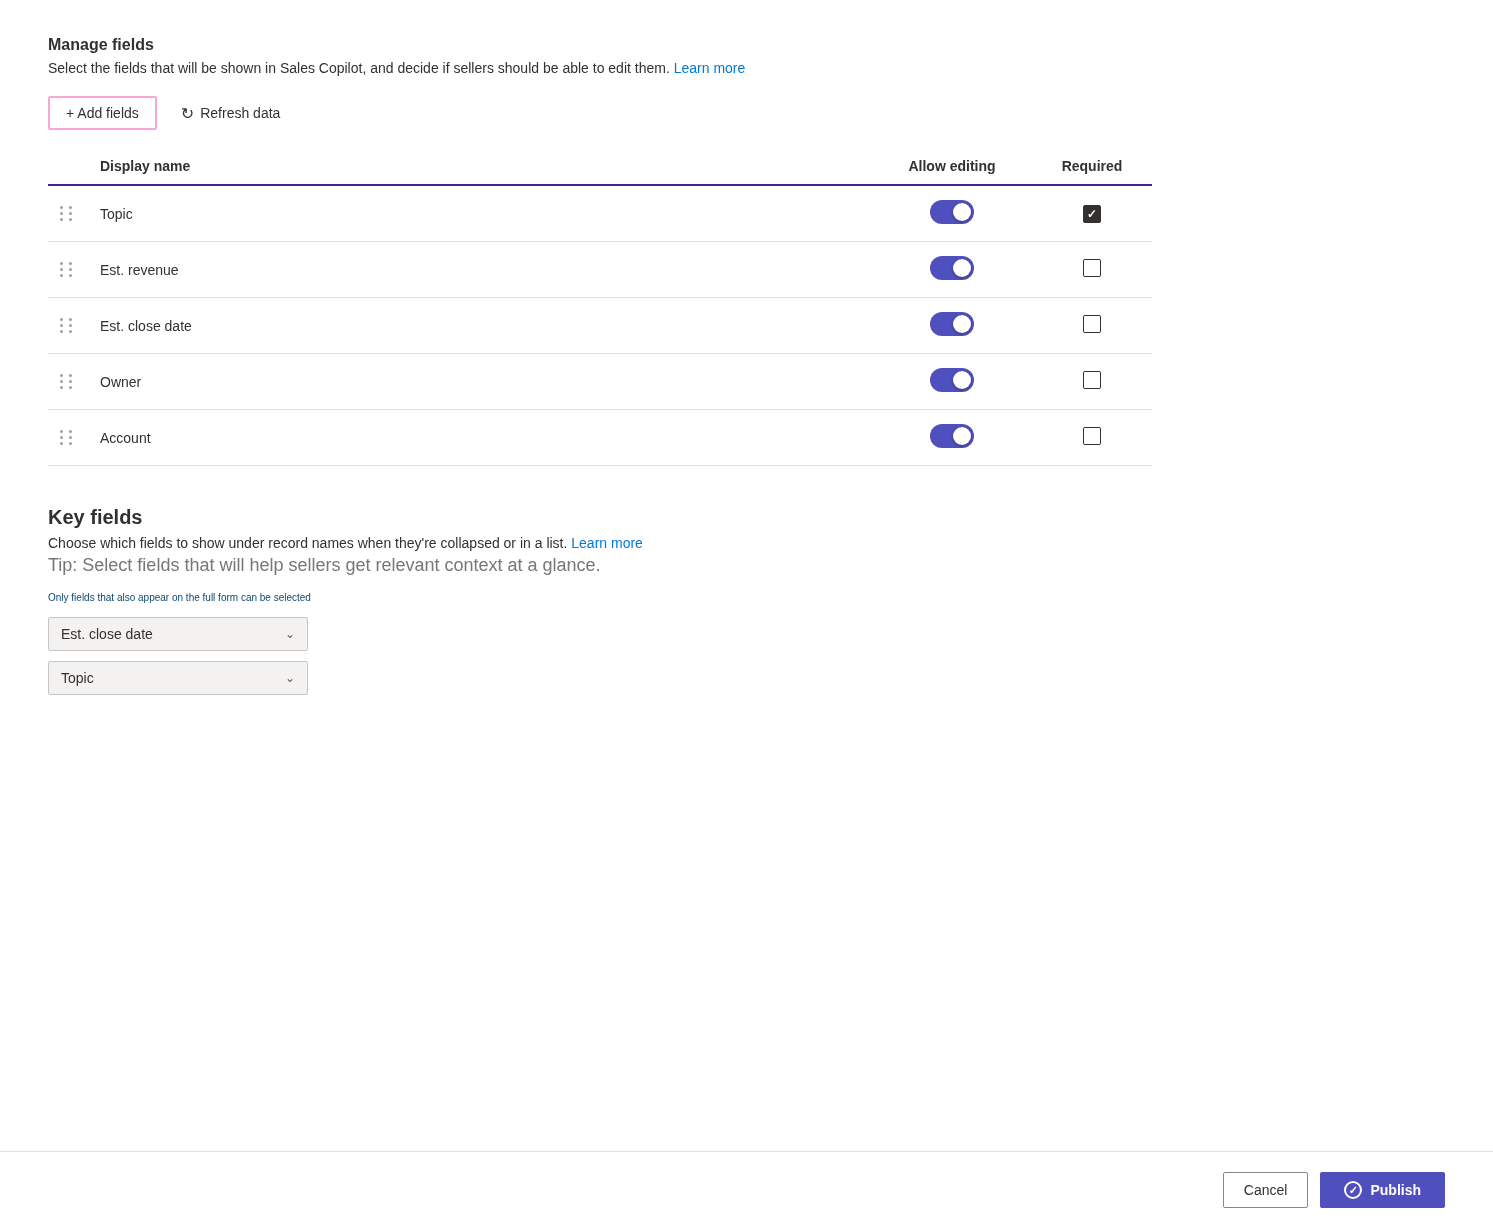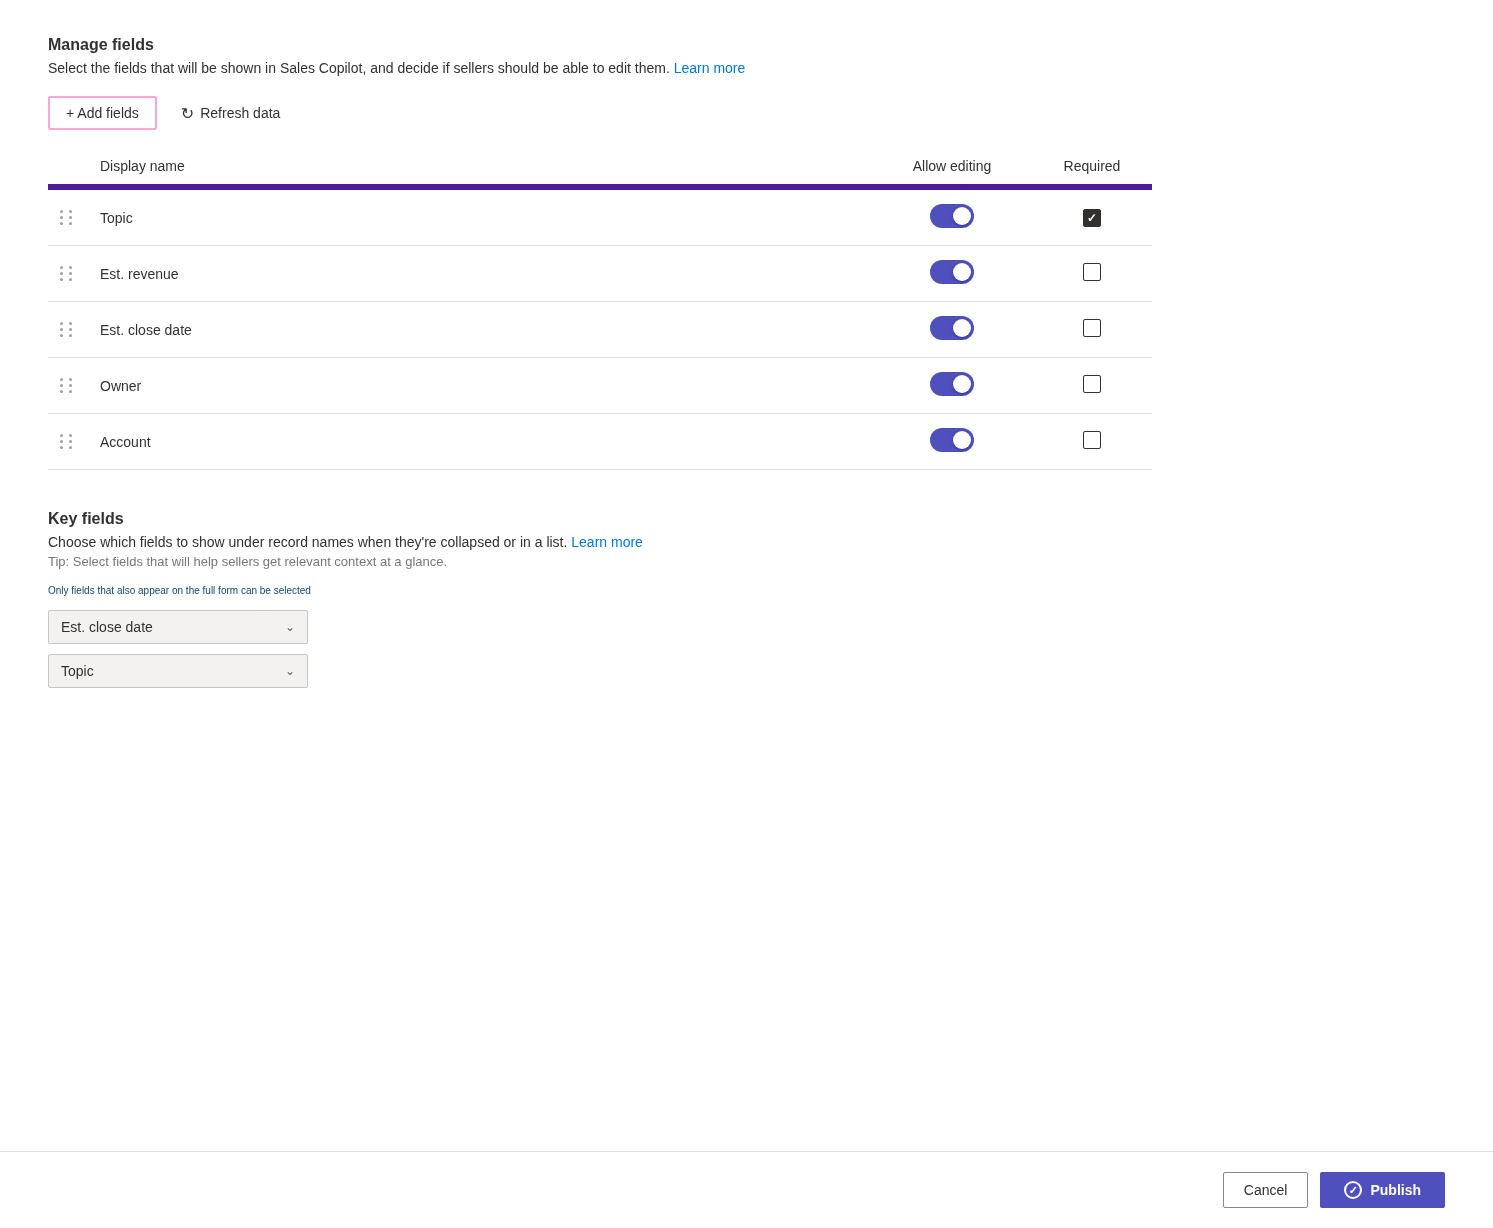--- a/index.html
+++ b/index.html
@@ -61,24 +61,24 @@
       border-radius: 2px;
       font-family: inherit;
     }
     .fields-table {
       width: 100%;
       border-collapse: collapse;
       margin-bottom: 40px;
     }
     .fields-table th {
       text-align: left;
-      font-weight: 400;
+      font-weight: 700;
       font-size: 14px;
       padding: 8px 12px 10px 12px;
-      border-bottom: 6px solid #4c1d95;
+      border-bottom: 2px solid #4c1d95;
       color: #323130;
     }
     .fields-table th.col-allow { text-align: center; width: 160px; }
     .fields-table th.col-required { text-align: center; width: 120px; }
     .fields-table th.col-drag { width: 40px; }
     .fields-table td {
       padding: 14px 12px;
       border-bottom: 1px solid #e1dfdd;
       vertical-align: middle;
     }
@@ -154,35 +154,35 @@
     .custom-checkbox.checked::after {
       content: '✓';
       color: #fff;
       font-size: 12px;
       font-weight: bold;
     }
 
     
     .key-fields-section { margin-bottom: 32px; }
     .key-fields-title {
-      font-size: 16px;
+      font-size: 20px;
       font-weight: 600;
       margin-bottom: 6px;
     }
     .key-fields-desc {
       font-size: 14px;
       color: #323130;
       margin-bottom: 4px;
     }
     .key-fields-desc a {
       color: #0078d4;
       text-decoration: none;
     }
     .key-fields-tip {
-      font-size: 13px;
+      font-size: 18px;
       color: #797775;
       margin-bottom: 16px;
     }
     .key-fields-note {
       font-size: 10px;
       color: #0c4a6e;
       margin-bottom: 14px;
     }
     .dropdown-field {
       display: flex;

